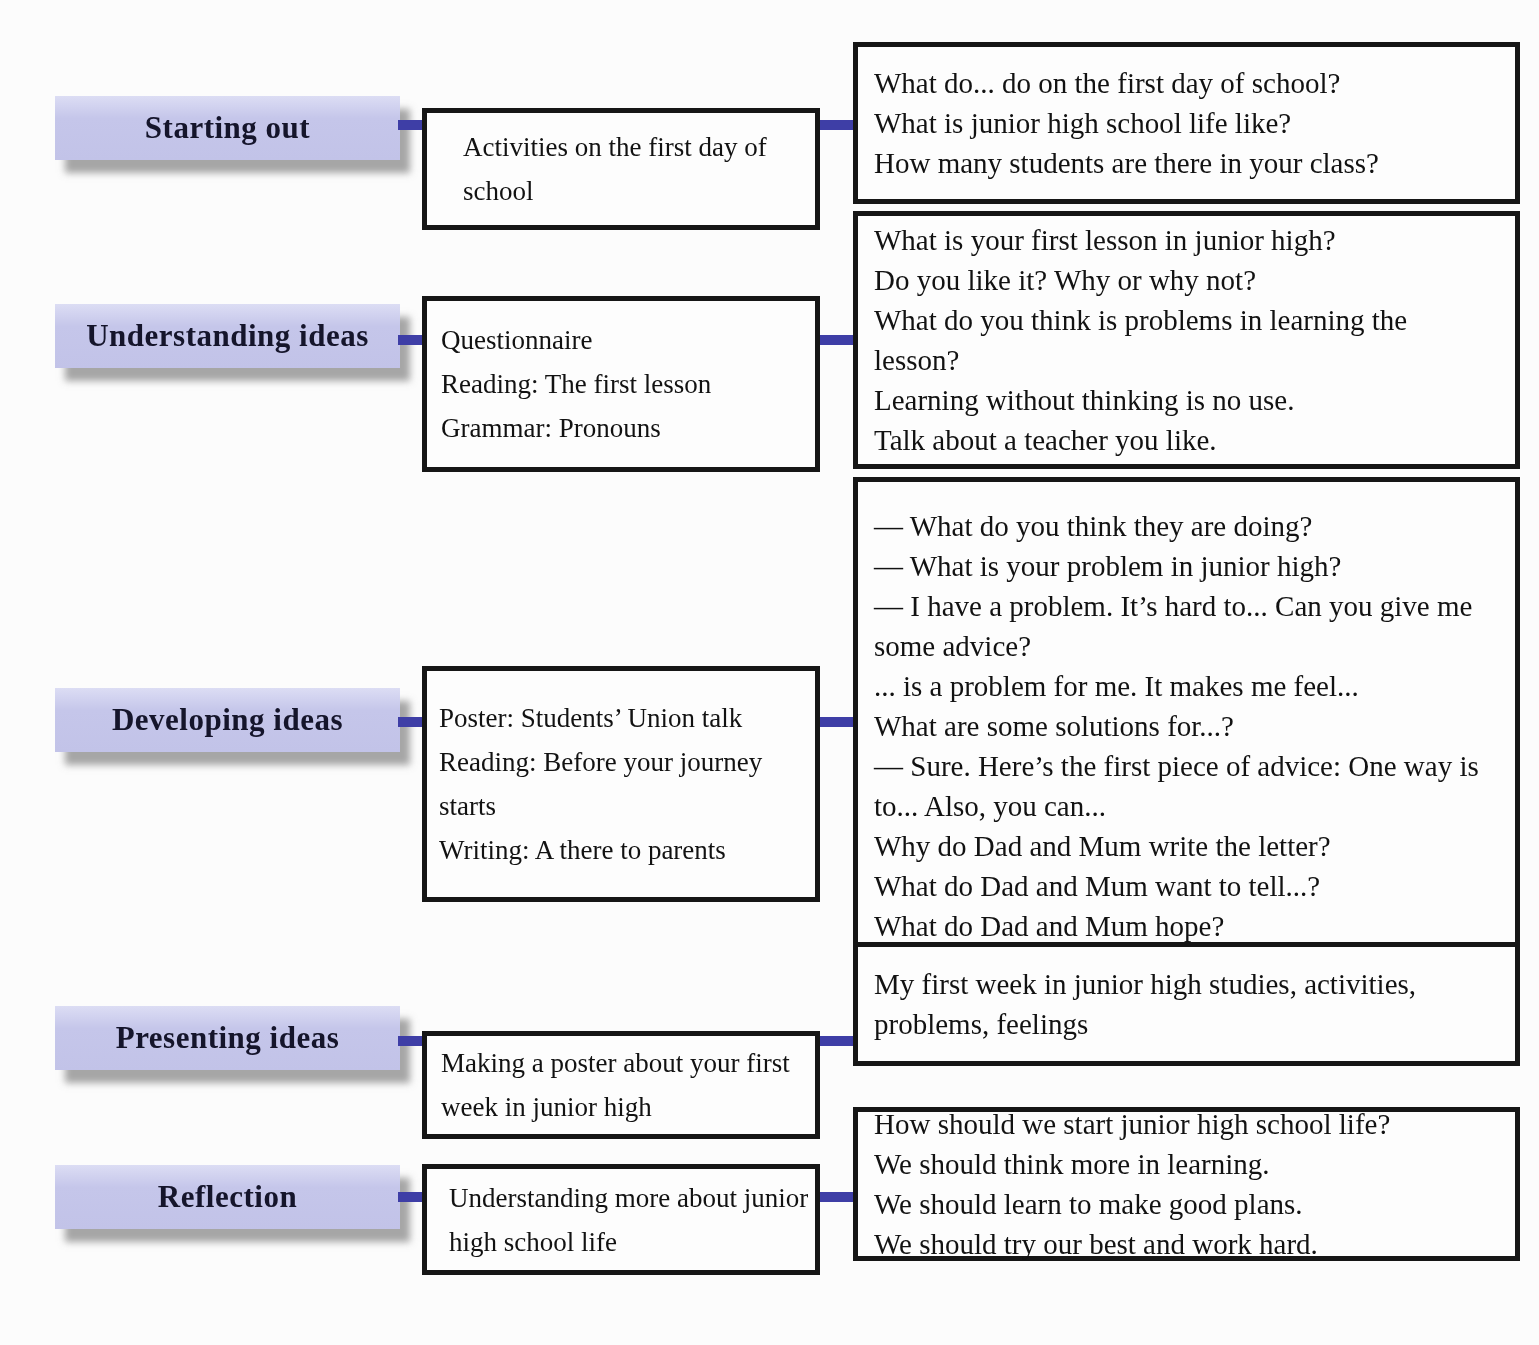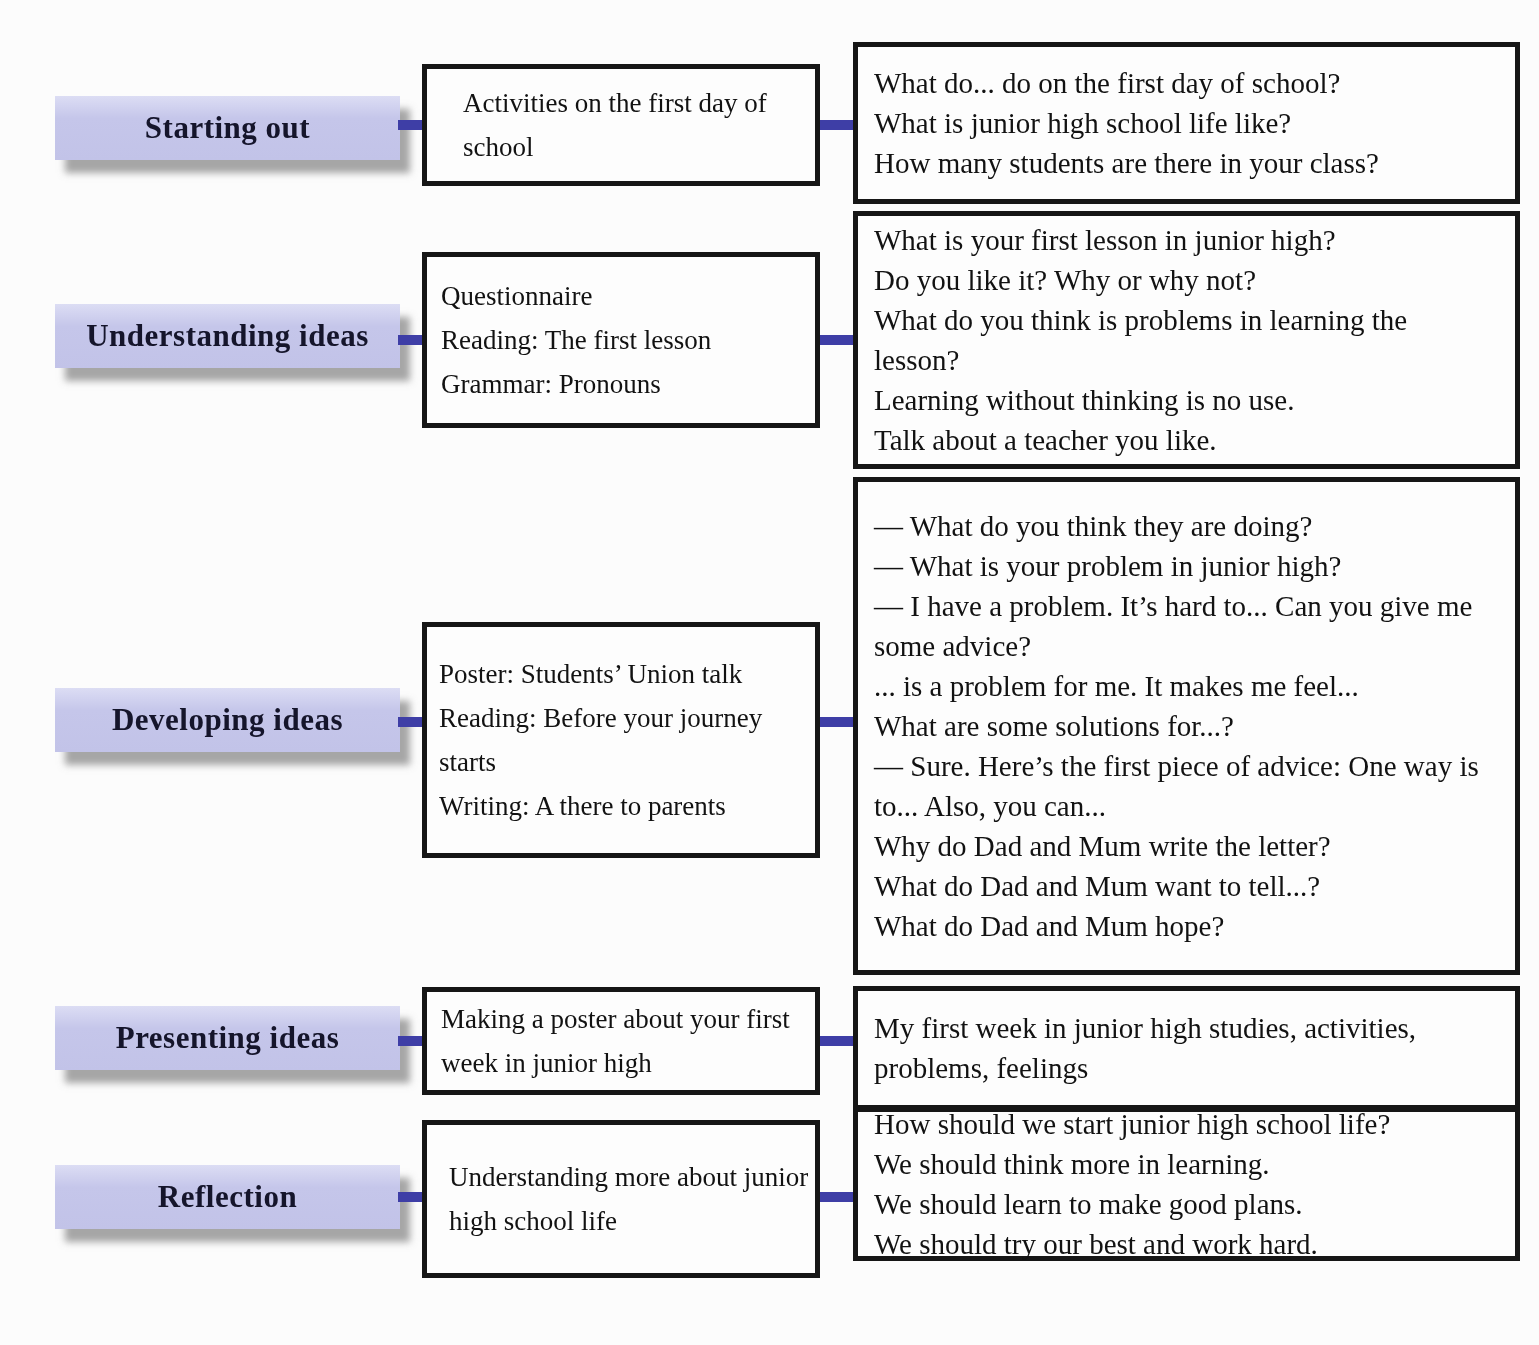--- a/index.html
+++ b/index.html
@@ -19,20 +19,21 @@
   }
   .box {
     position:absolute; background:#fdfdfd;
     border:5px solid #161616; box-sizing:border-box;
     display:flex; flex-direction:column; justify-content:center;
   }
   .mid {
     left:422px; width:398px;
     font-size:27px; line-height:44px;
     padding:0 2px 0 14px;
+    margin-top:44px;
   }
   .detail {
     left:853px; width:667px;
     font-size:29px; line-height:40px;
     padding:2px 16px;
     font-family:Liberation Serif, serif;
   }
   .conn {
     position:absolute; height:10px; background:#3e3ea6;
   }
@@ -90,27 +91,27 @@
       <div class="line">What do Dad and Mum want to tell...?</div>
       <div class="line">What do Dad and Mum hope?</div>
     </div>
 
   <div class="stage" style="top:1006px">Presenting ideas</div>
   <div class="conn" style="left:398px;top:1036px;width:26px"></div>
   <div class="box mid" style="top:987px;height:108px;">
       <div class="line">Making a poster about your first week in junior high</div>
     </div>
   <div class="conn" style="left:820px;top:1036px;width:33px"></div>
-  <div class="box detail" style="top:986px;height:124px">
+  <div class="box detail" style="top:942px;height:124px">
       <div class="line">My first week in junior high studies, activities, problems, feelings</div>
     </div>
 
   <div class="stage" style="top:1165px">Reflection</div>
   <div class="conn" style="left:398px;top:1192px;width:26px"></div>
-  <div class="box mid" style="top:1120px;height:158px;padding-left:22px">
+  <div class="box mid" style="top:1120px;height:111px;padding-left:22px">
       <div class="line">Understanding more about junior high school life</div>
     </div>
   <div class="conn" style="left:820px;top:1192px;width:33px"></div>
   <div class="box detail" style="top:1107px;height:154px">
       <div class="line">How should we start junior high school life?</div>
       <div class="line">We should think more in learning.</div>
       <div class="line">We should learn to make good plans.</div>
       <div class="line">We should try our best and work hard.</div>
     </div>
 

